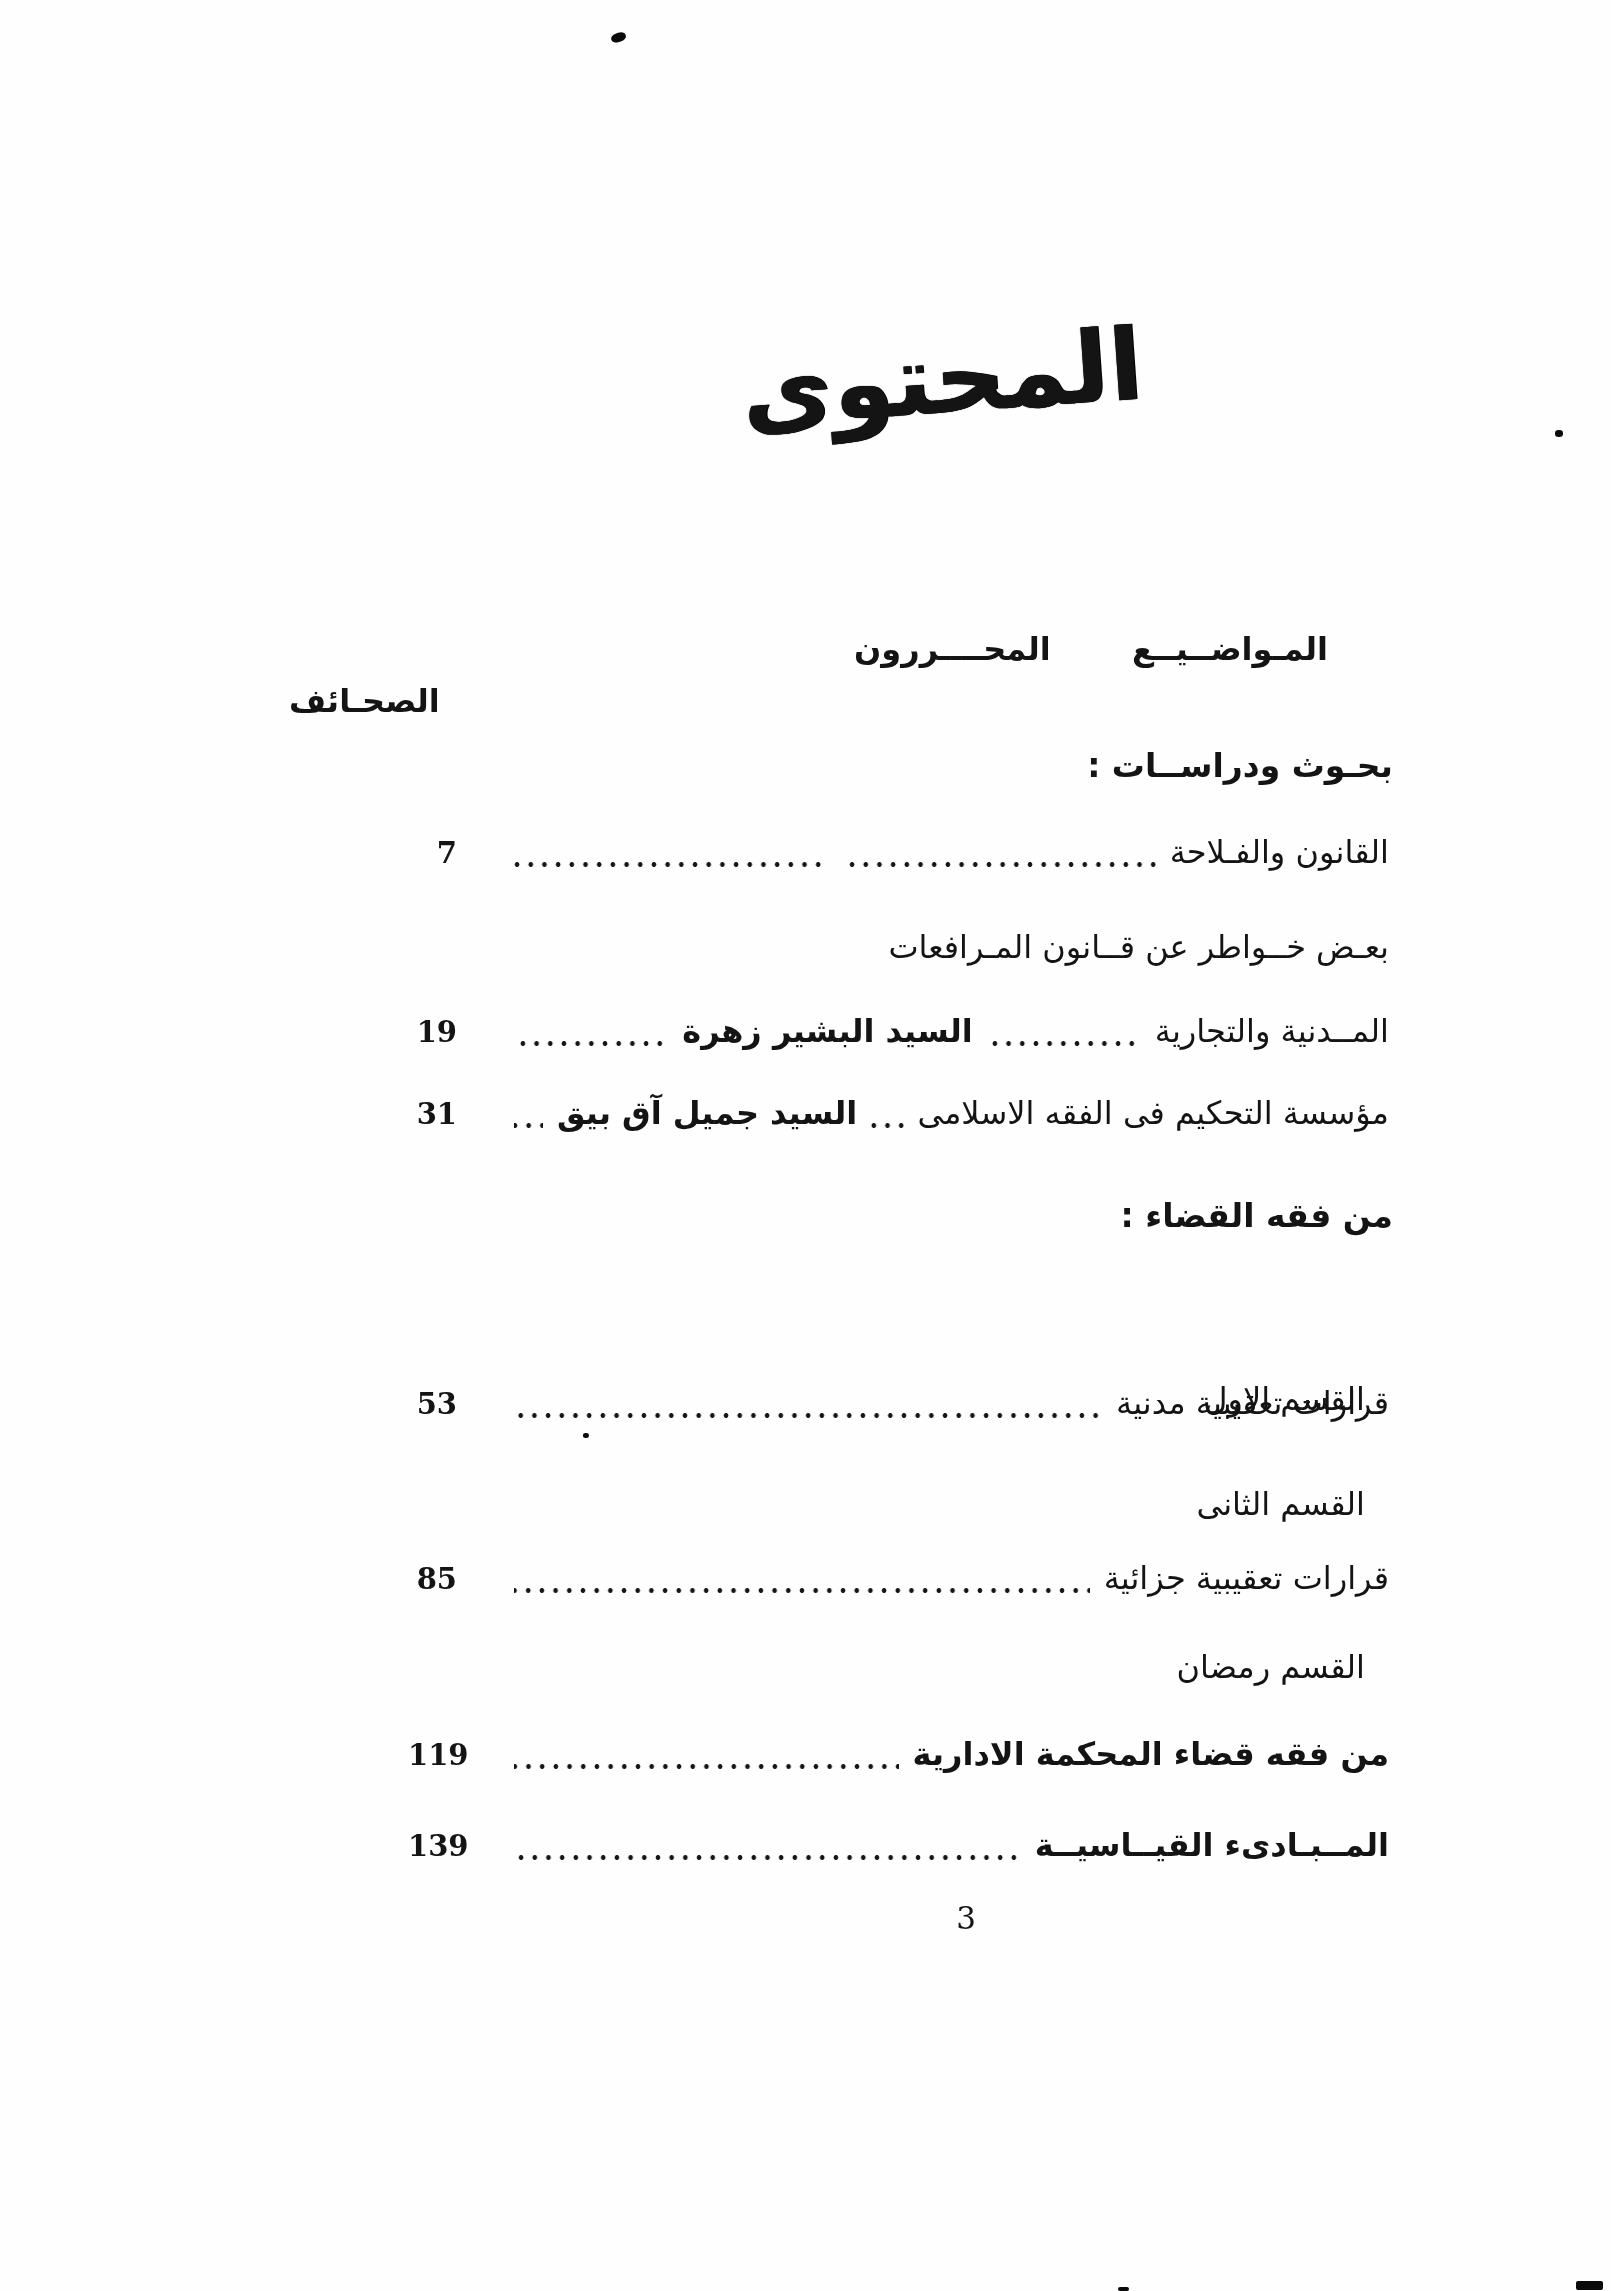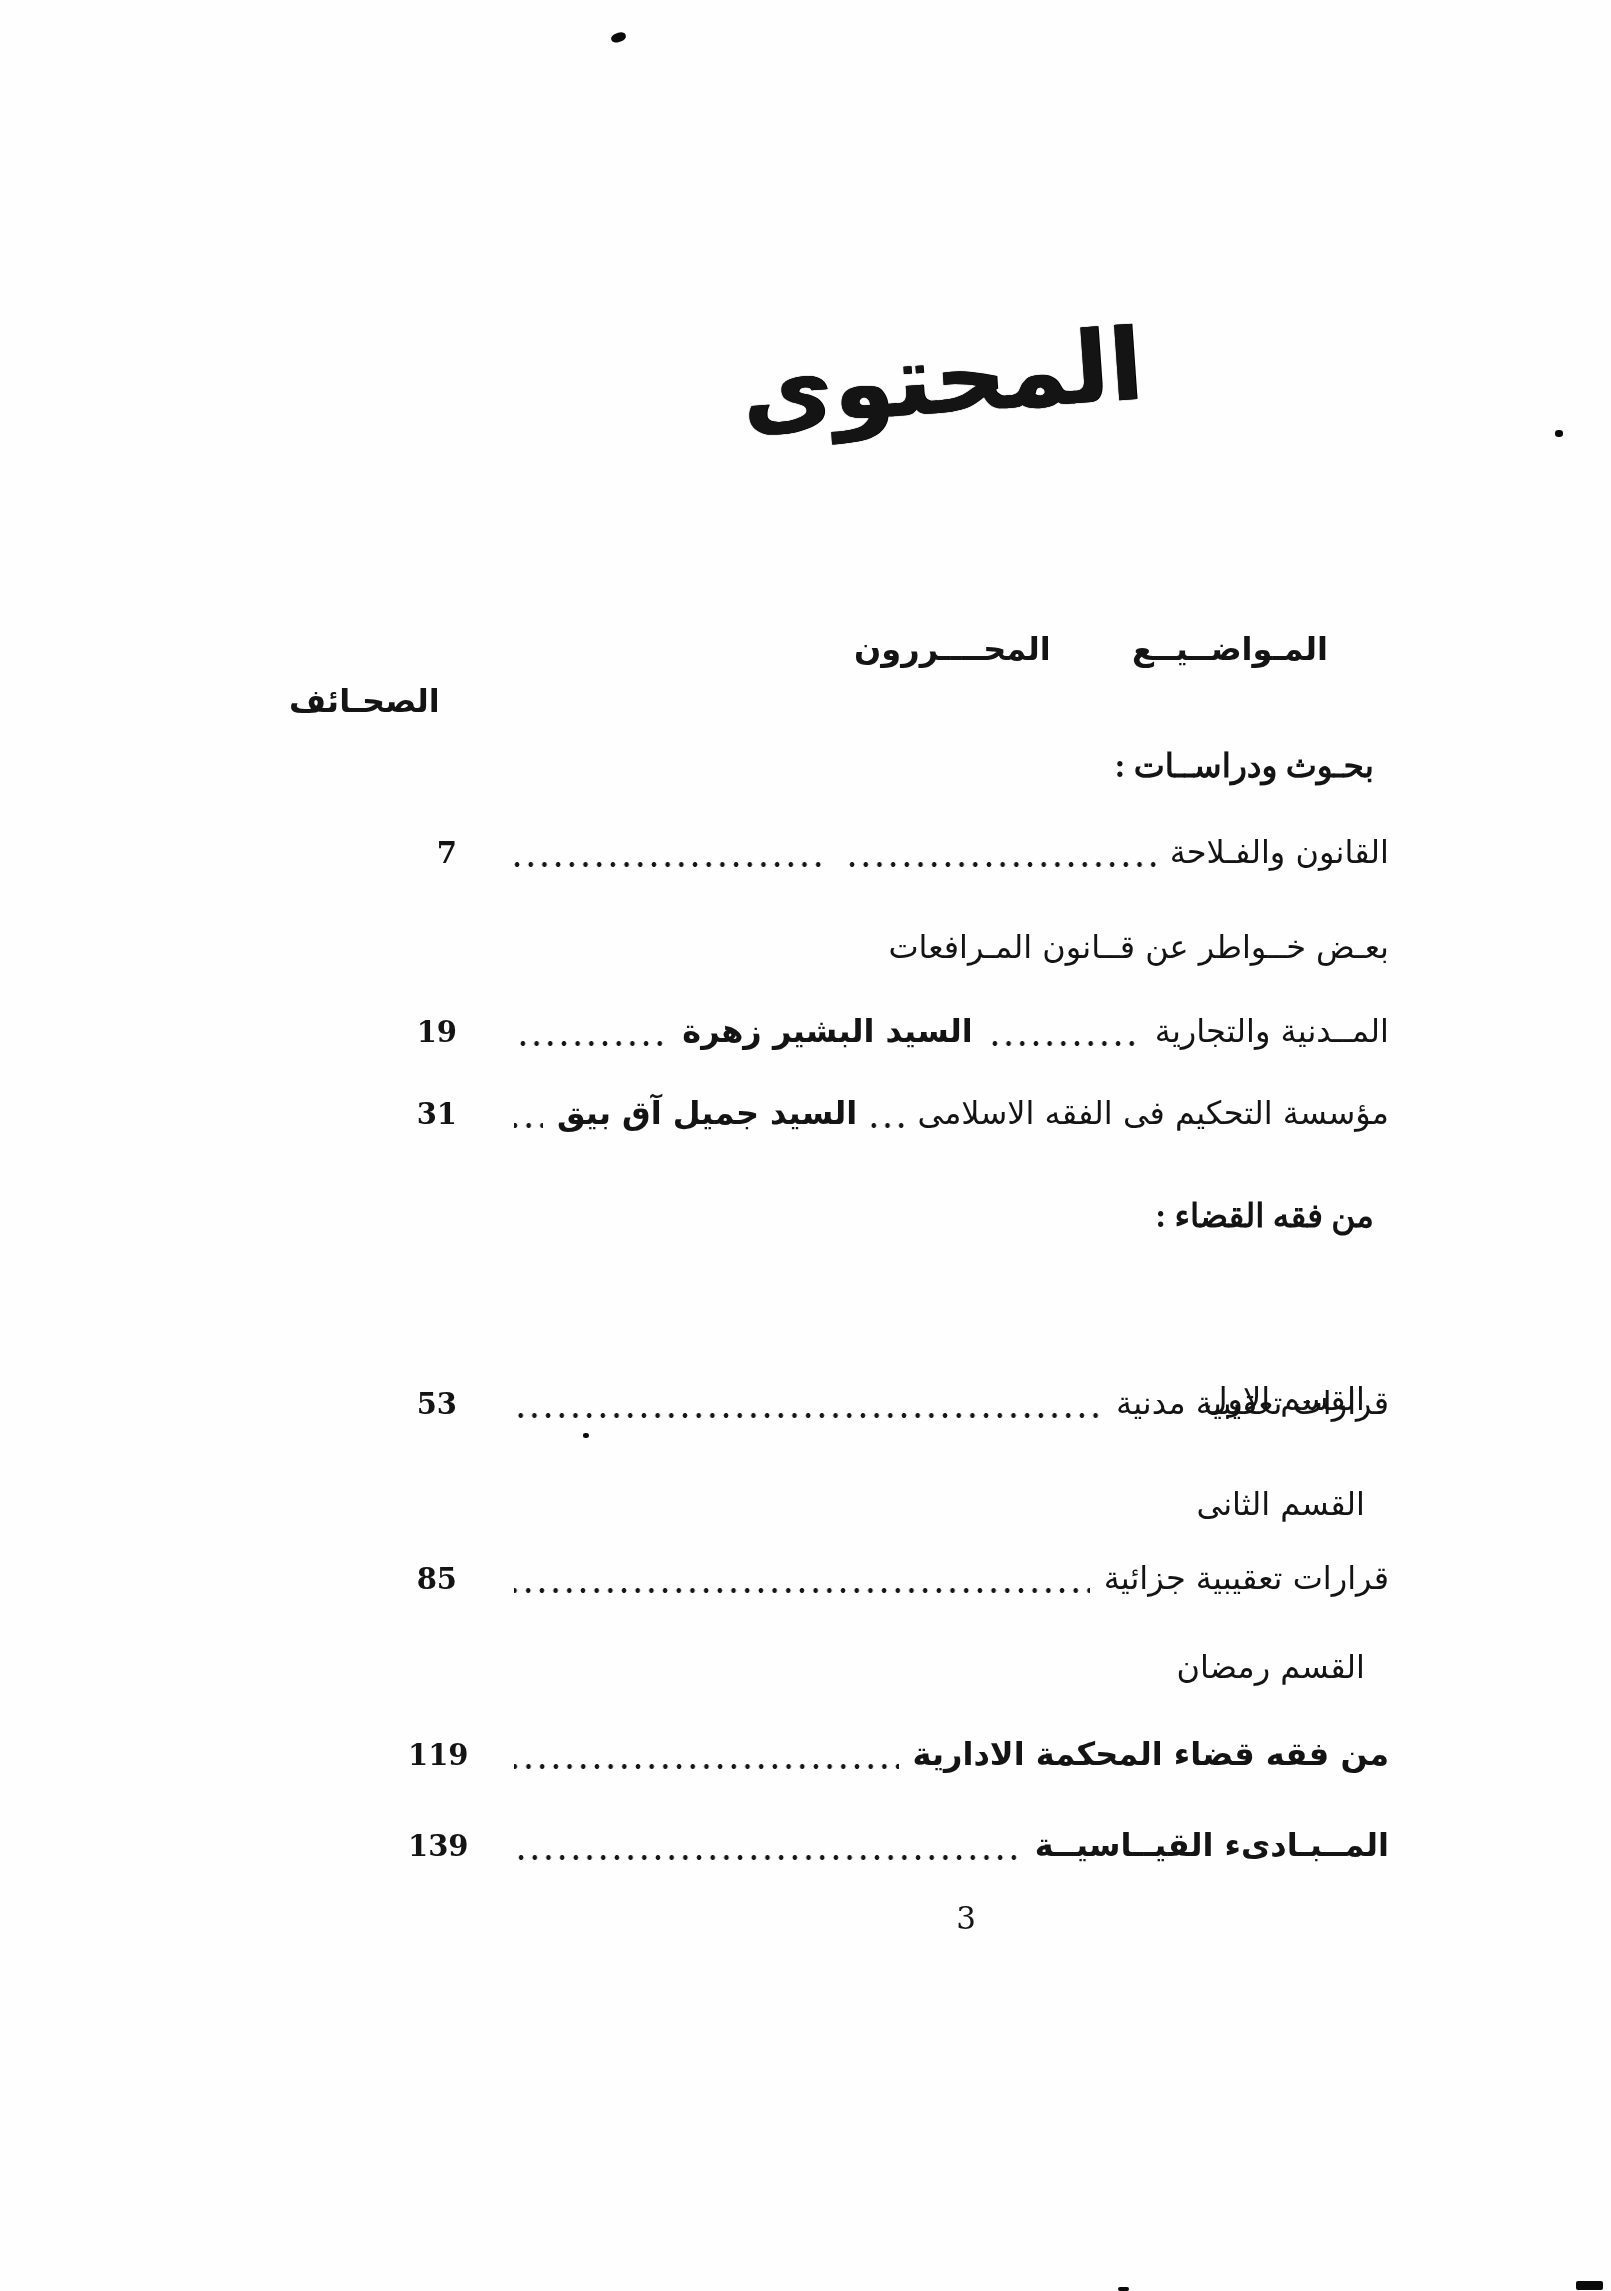--- a/index.html
+++ b/index.html
@@ -29,24 +29,23 @@
   
   .colhead {
     position:absolute;
     font-size:32px;
     font-weight:bold;
     white-space:nowrap;
   }
 
   
   .heading {
-    position:absolute; right:237px;
+    position:absolute; right:218px;
     font-size:33px; font-weight:bold;
     white-space:nowrap;
-    font-family:Liberation Serif, serif;
   }
   .subheading {
     position:absolute; right:246px;
     font-size:32px;
     white-space:nowrap;
   }
 
   
   .row {
     position:absolute;

